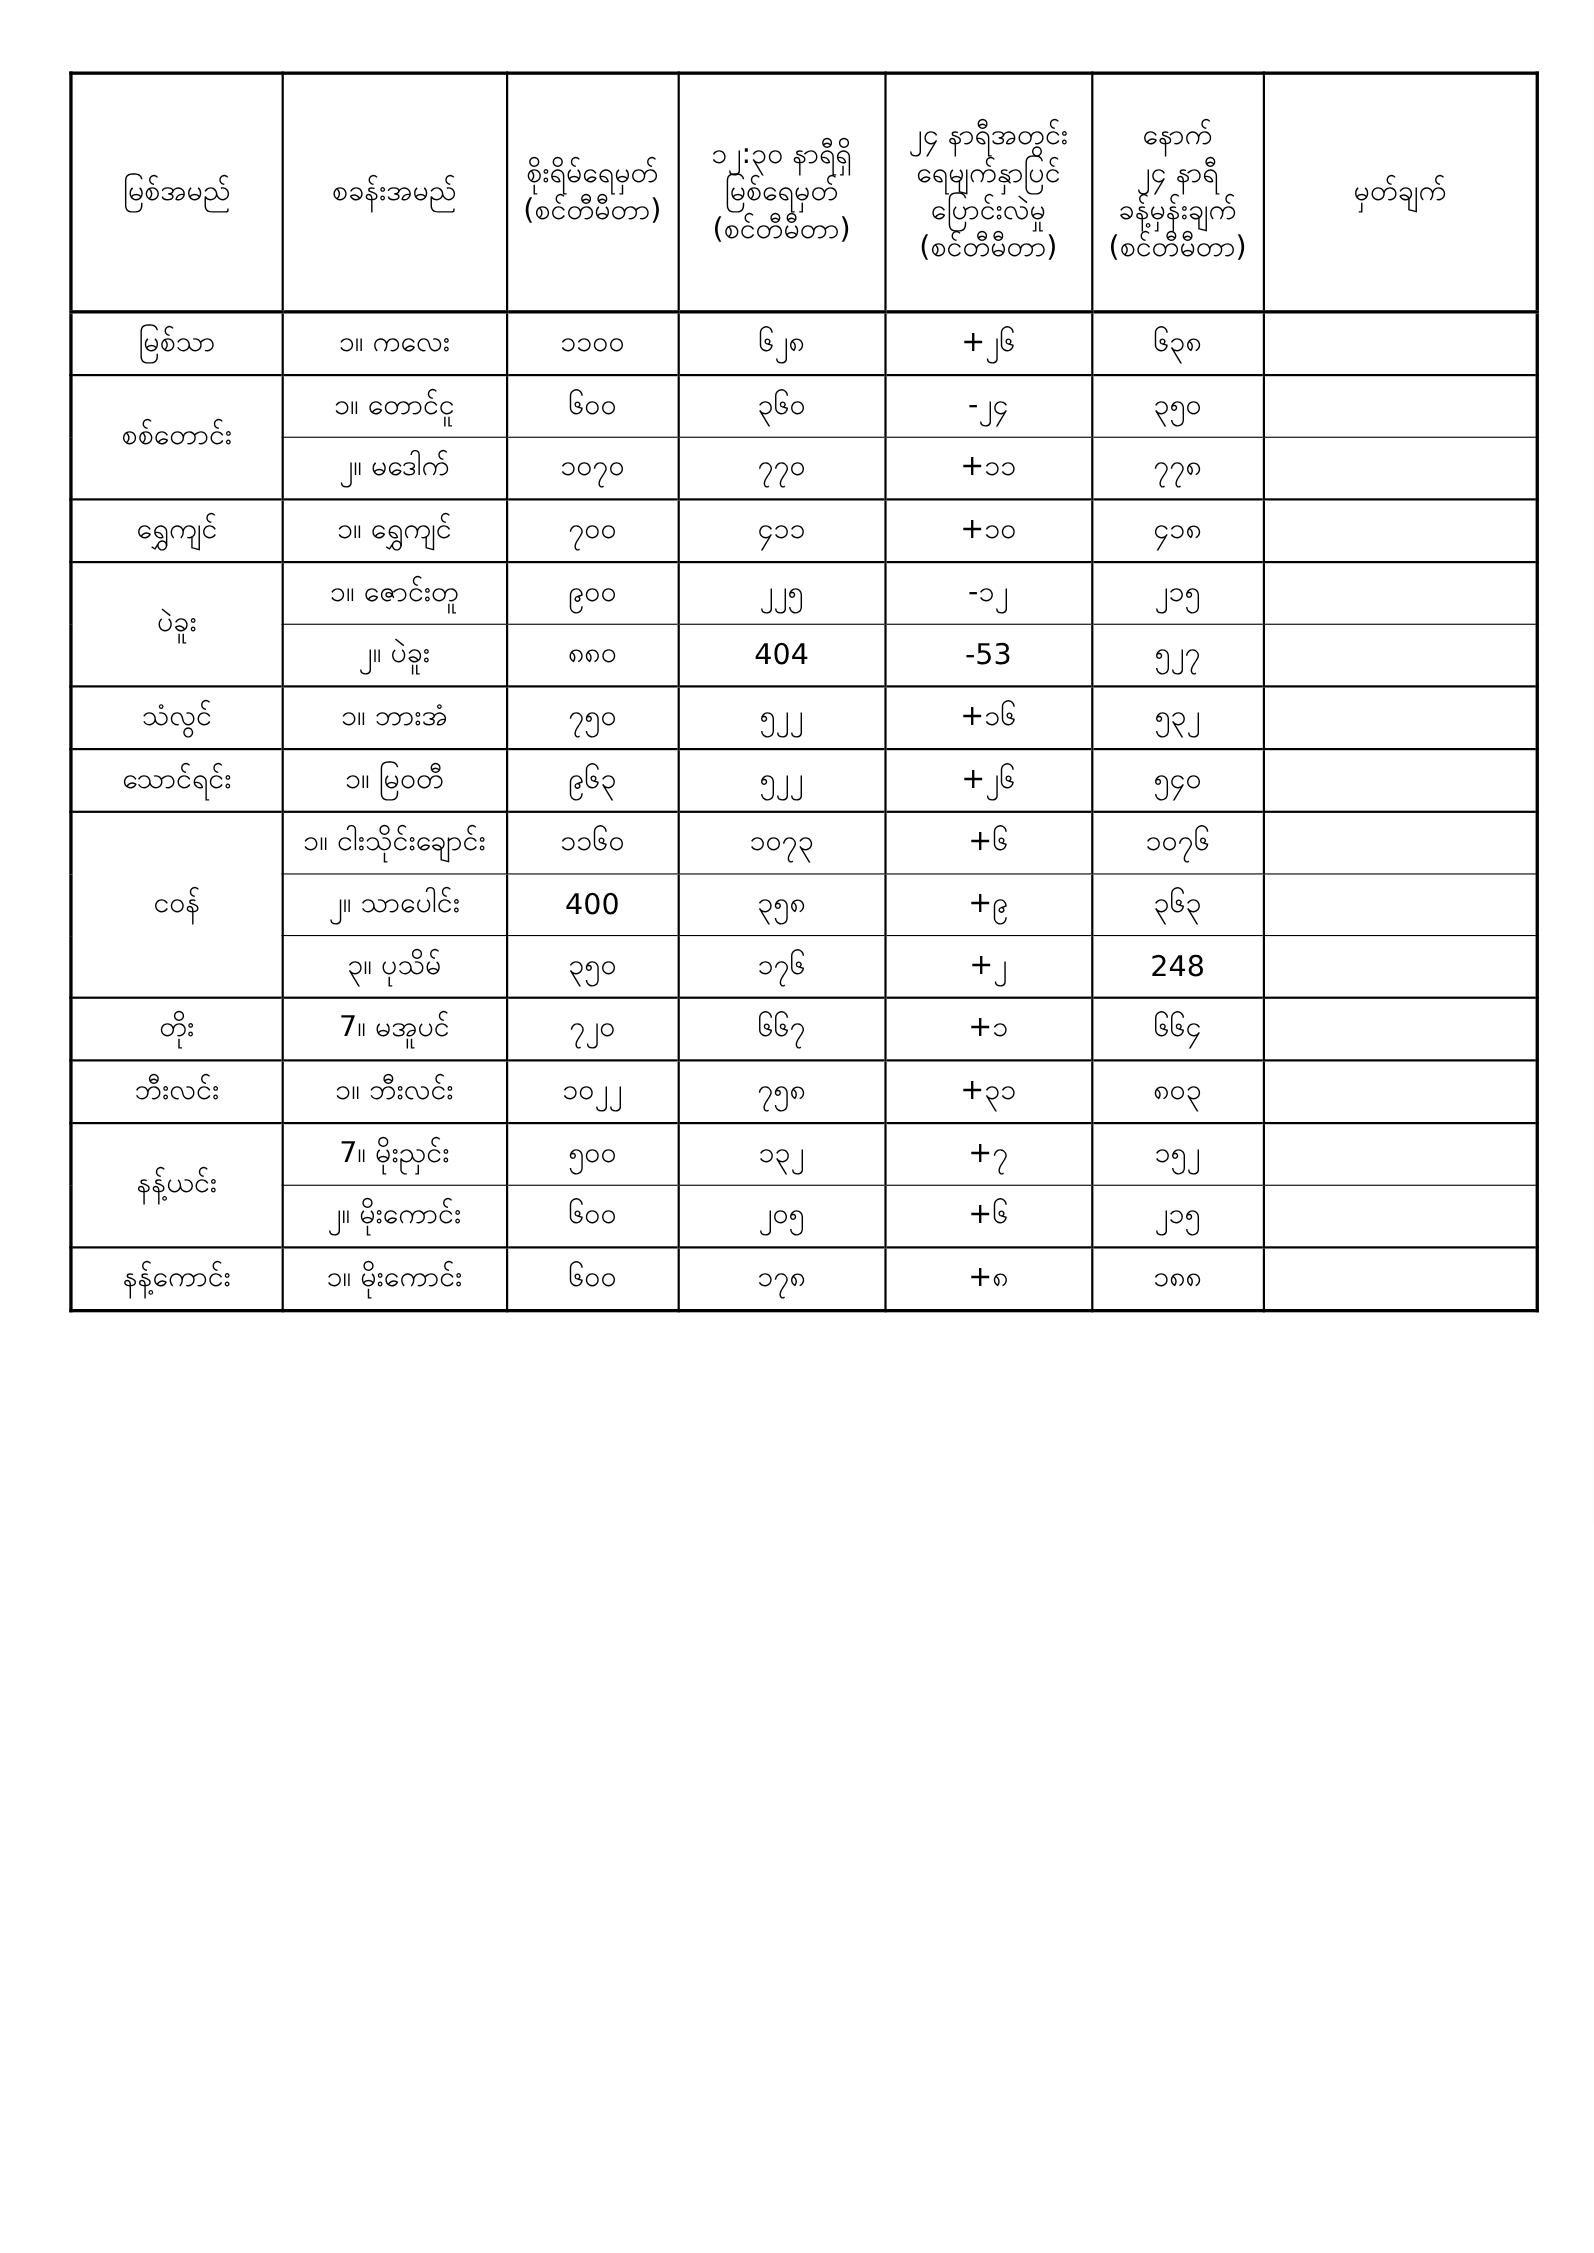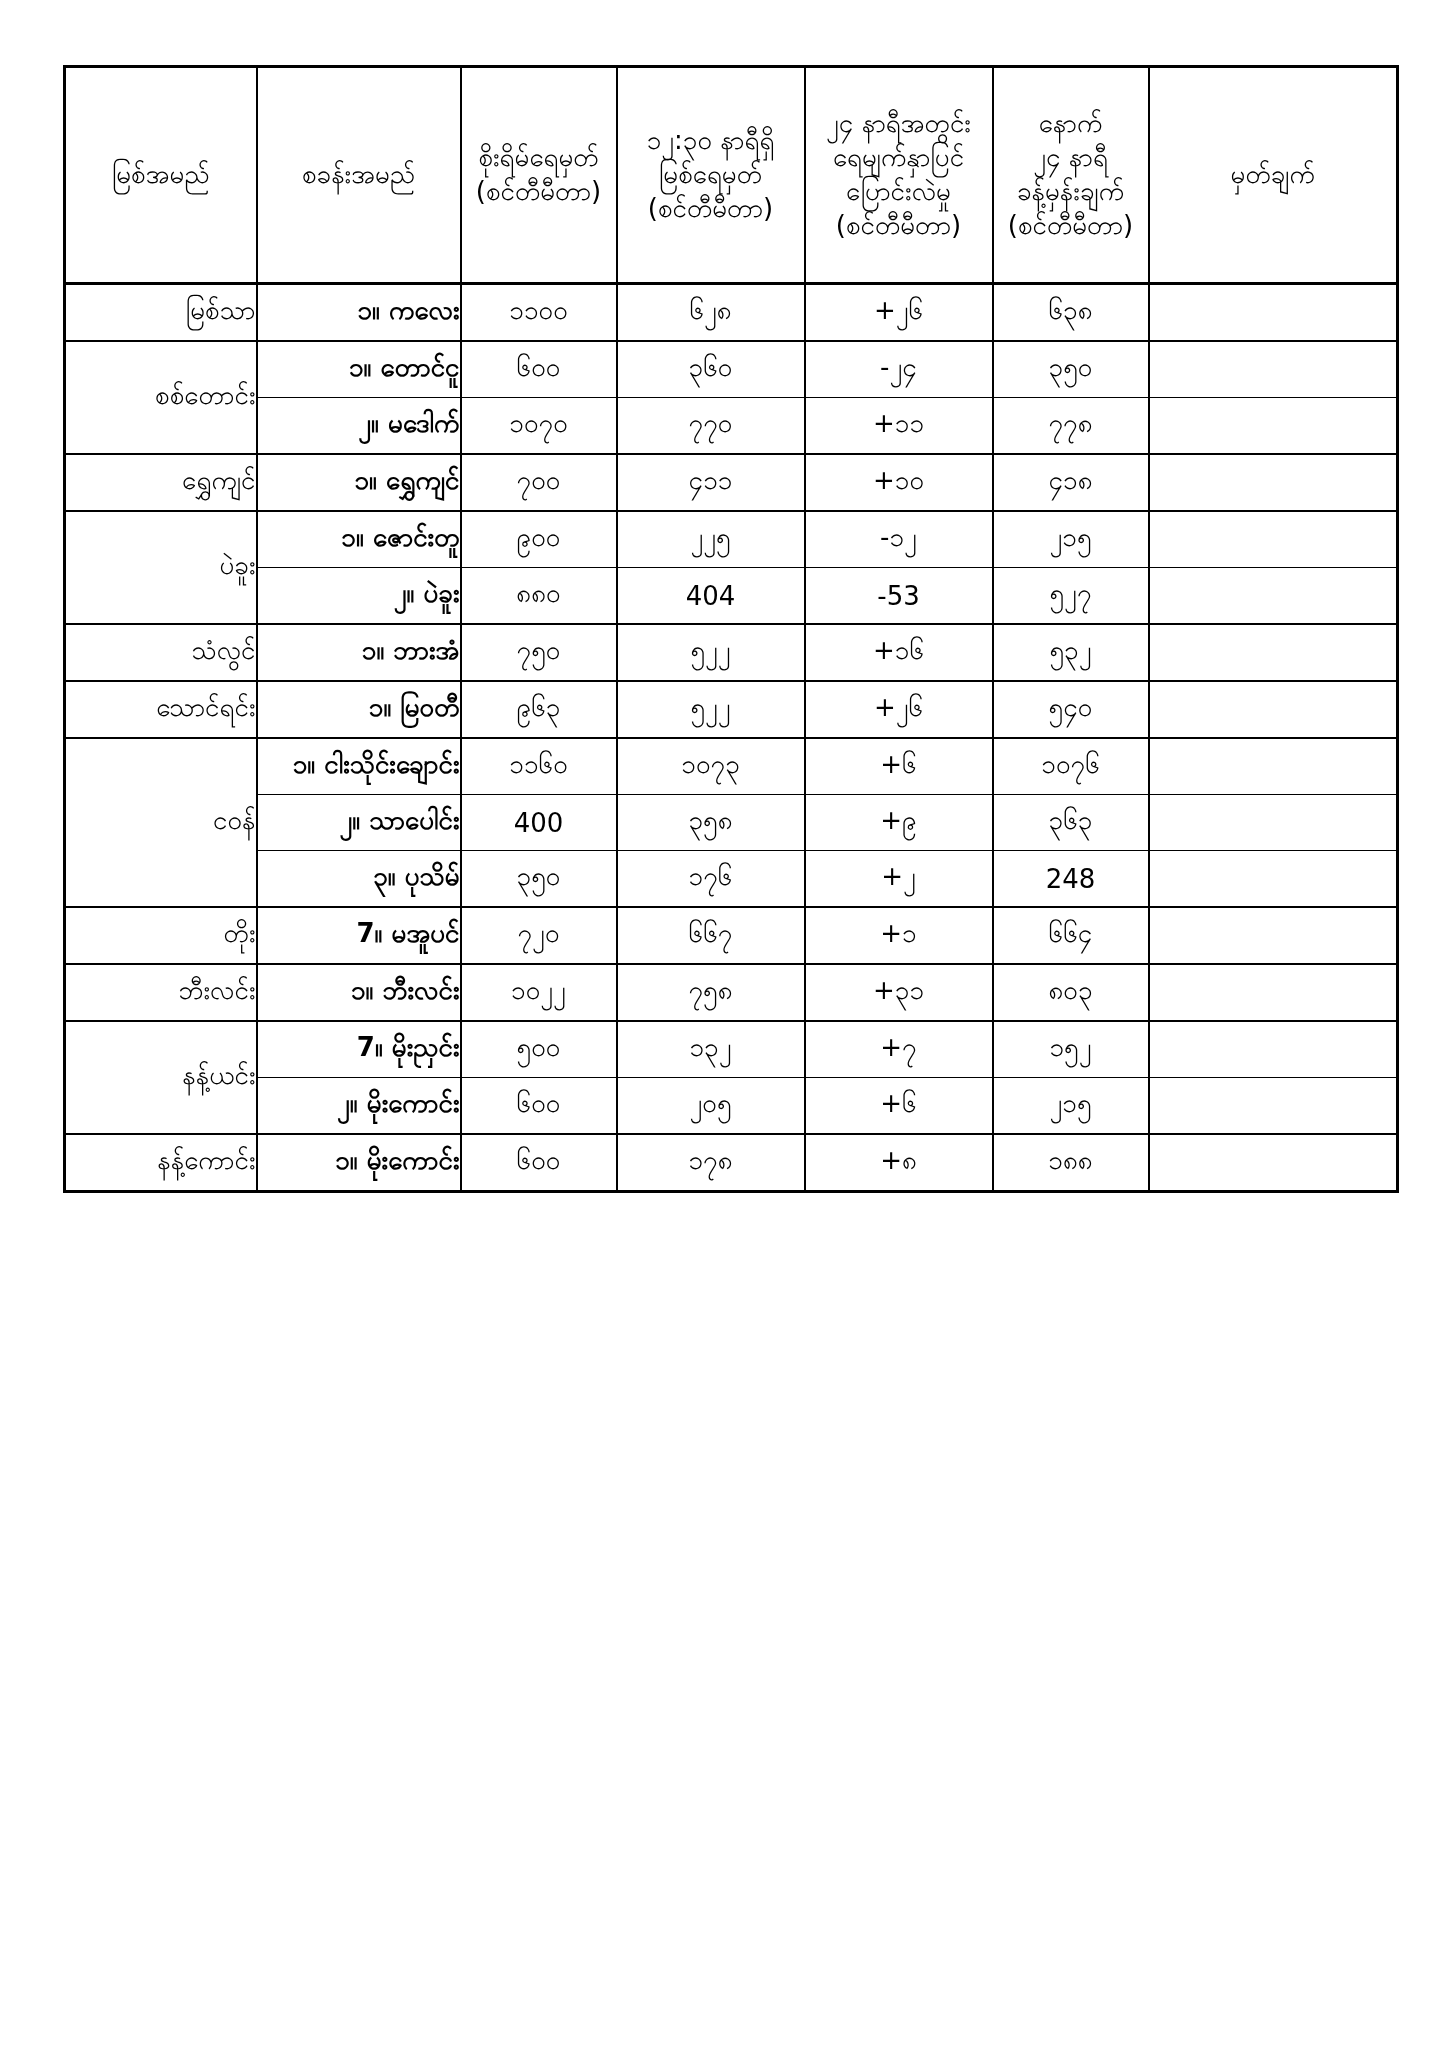--- a/index.html
+++ b/index.html
@@ -32,22 +32,22 @@
   }
   tr.hdr td {
     height: 214px;
     text-align: center;
     white-space: pre-line;
     line-height: 1.3;
     border-bottom: 3px solid #000;
   }
   tr.row td { height: 55px; }
   tr.grp td { border-top: 2px solid #000; }
-  td.river  { text-align: right; padding-left: 14px; }
-  td.station{ text-align: right; padding-left: 12px; font-weight: bold; }
+  td.river  { text-align: center; padding-left: 14px; }
+  td.station{ text-align: center; padding-left: 12px; }
   td.num    { text-align: center; }
   td.remark { background: #ffffff; }
 </style>
 </head>
 <body>
 
 <div class="page">
   <table class="flood">
     <colgroup>
       <col style="width:192px">

